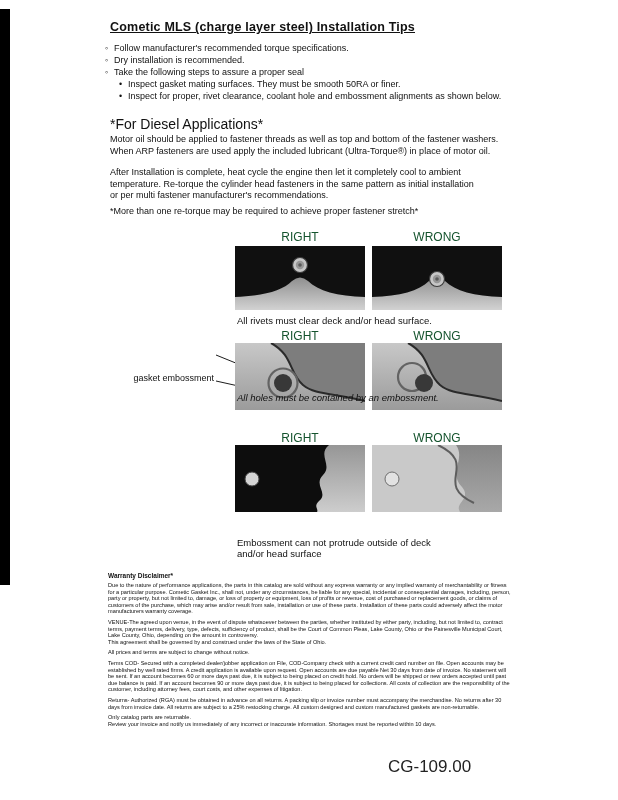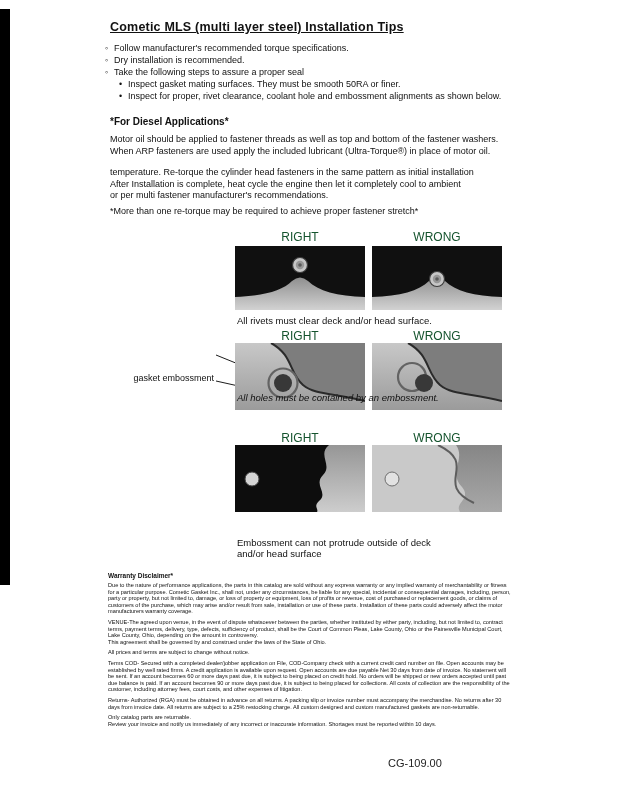--- a/index.html
+++ b/index.html
@@ -15,50 +15,50 @@
   .edge-strip { position:absolute; left:0; top:9px; width:10px; height:576px; background:#000; }
 
   .title { position:absolute; left:110px; top:20px; font-size:12.5px; font-weight:bold;
            text-decoration:underline; letter-spacing:0.2px; }
 
   .bullets { position:absolute; left:105px; top:43px; font-size:9px; line-height:10px; }
   .b-row { display:flex; margin-bottom:2px; }
   .b-row.sub { padding-left:14px; }
   .b-marker { width:9px; flex:0 0 9px; font-size:9px; }
 
-  .diesel-heading { position:absolute; left:110px; top:116px; font-size:10px; font-weight:bold; }
+  .diesel-heading { position:absolute; left:110px; top:116px; font-size:14px; font-weight:normal; }
   .para { position:absolute; left:110px; font-size:9px; line-height:11.5px; width:410px; }
   .para.p1 { top:134px; }
   .para.p2 { top:167px; }
   .para.note { top:206px; }
 
   .col-header { position:absolute; width:130px; text-align:center; font-size:12px; color:#14532d; }
   .fig { position:absolute; width:130px; line-height:0; }
   .fig svg { display:block; }
   .caption { position:absolute; left:237px; font-size:9.5px; line-height:11px; color:#111; }
 
   .pt-label { position:absolute; left:96px; width:118px; text-align:right;
               font-size:9px; line-height:10px; }
   .pt-lines { position:absolute; left:214px; top:341px; }
 
   .warranty-heading { position:absolute; left:108px; top:572px; font-size:6.5px; font-weight:bold; }
   .disclaimer { position:absolute; left:108px; top:582px; width:404px;
                 font-size:5.6px; line-height:6.6px; }
   .disclaimer p { margin-bottom:4px; white-space:pre-line; }
 
-  .footer-code { position:absolute; left:388px; top:757px; font-size:11px; color:#222; }
+  .footer-code { position:absolute; left:388px; top:757px; font-size:17px; color:#222; }
 </style>
 </head>
 <body>
 
 <div class="page">
 
   <div class="edge-strip"></div>
 
-  <h1 class="title">Cometic MLS (multi layer steel) Installation Tips</h1>
+  <h1 class="title">Cometic MLS (charge layer steel) Installation Tips</h1>
 
   <div class="bullets">
     <div class="b-row">
       <span class="b-marker">◦</span>
       <span>Follow manufacturer's recommended torque specifications.</span>
     </div>
     <div class="b-row">
       <span class="b-marker">◦</span>
       <span>Dry installation is recommended.</span>
     </div>
@@ -77,22 +77,22 @@
   </div>
 
   <div class="diesel-heading">*For Diesel Applications*</div>
 
   <div class="para p1">
     <div>Motor oil should be applied to fastener threads as well as top and bottom of the fastener washers.</div>
     <div>When ARP fasteners are used apply the included lubricant (Ultra-Torque®) in place of motor oil.</div>
   </div>
 
   <div class="para p2">
+    <div>After Installation is complete, heat cycle the engine then let it completely cool to ambient</div>
     <div>temperature. Re-torque the cylinder head fasteners in the same pattern as initial installation</div>
-    <div>After Installation is complete, heat cycle the engine then let it completely cool to ambient</div>
     <div>or per multi fastener manufacturer's recommendations.</div>
   </div>
 
   <div class="para note">*More than one re-torque may be required to achieve proper fastener stretch*</div>
 
   <div class="col-header" style="left:235px; top:230px;">RIGHT</div>
   <div class="col-header" style="left:372px; top:230px;">WRONG</div>
 
   <div class="fig" style="left:235px; top:246px;">
     <svg width="130" height="64" viewBox="0 0 130 64">

